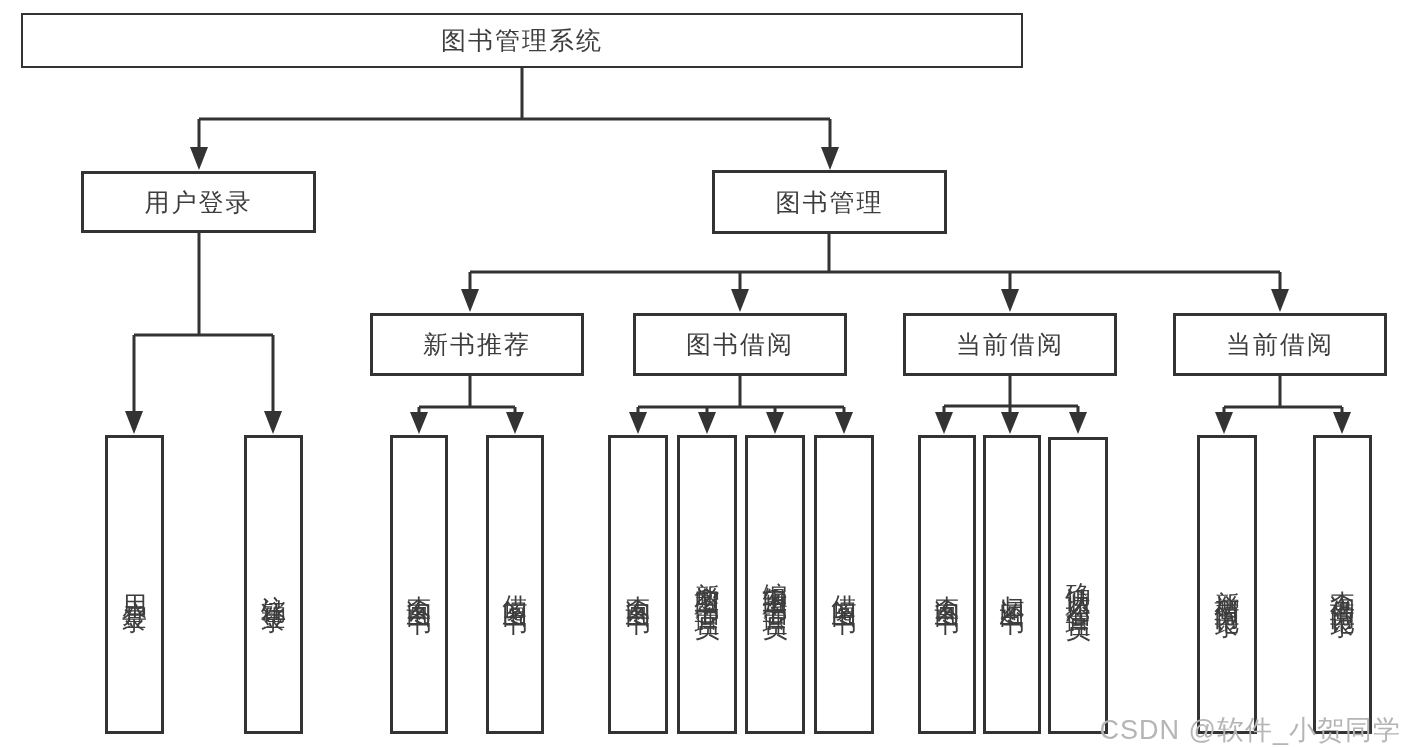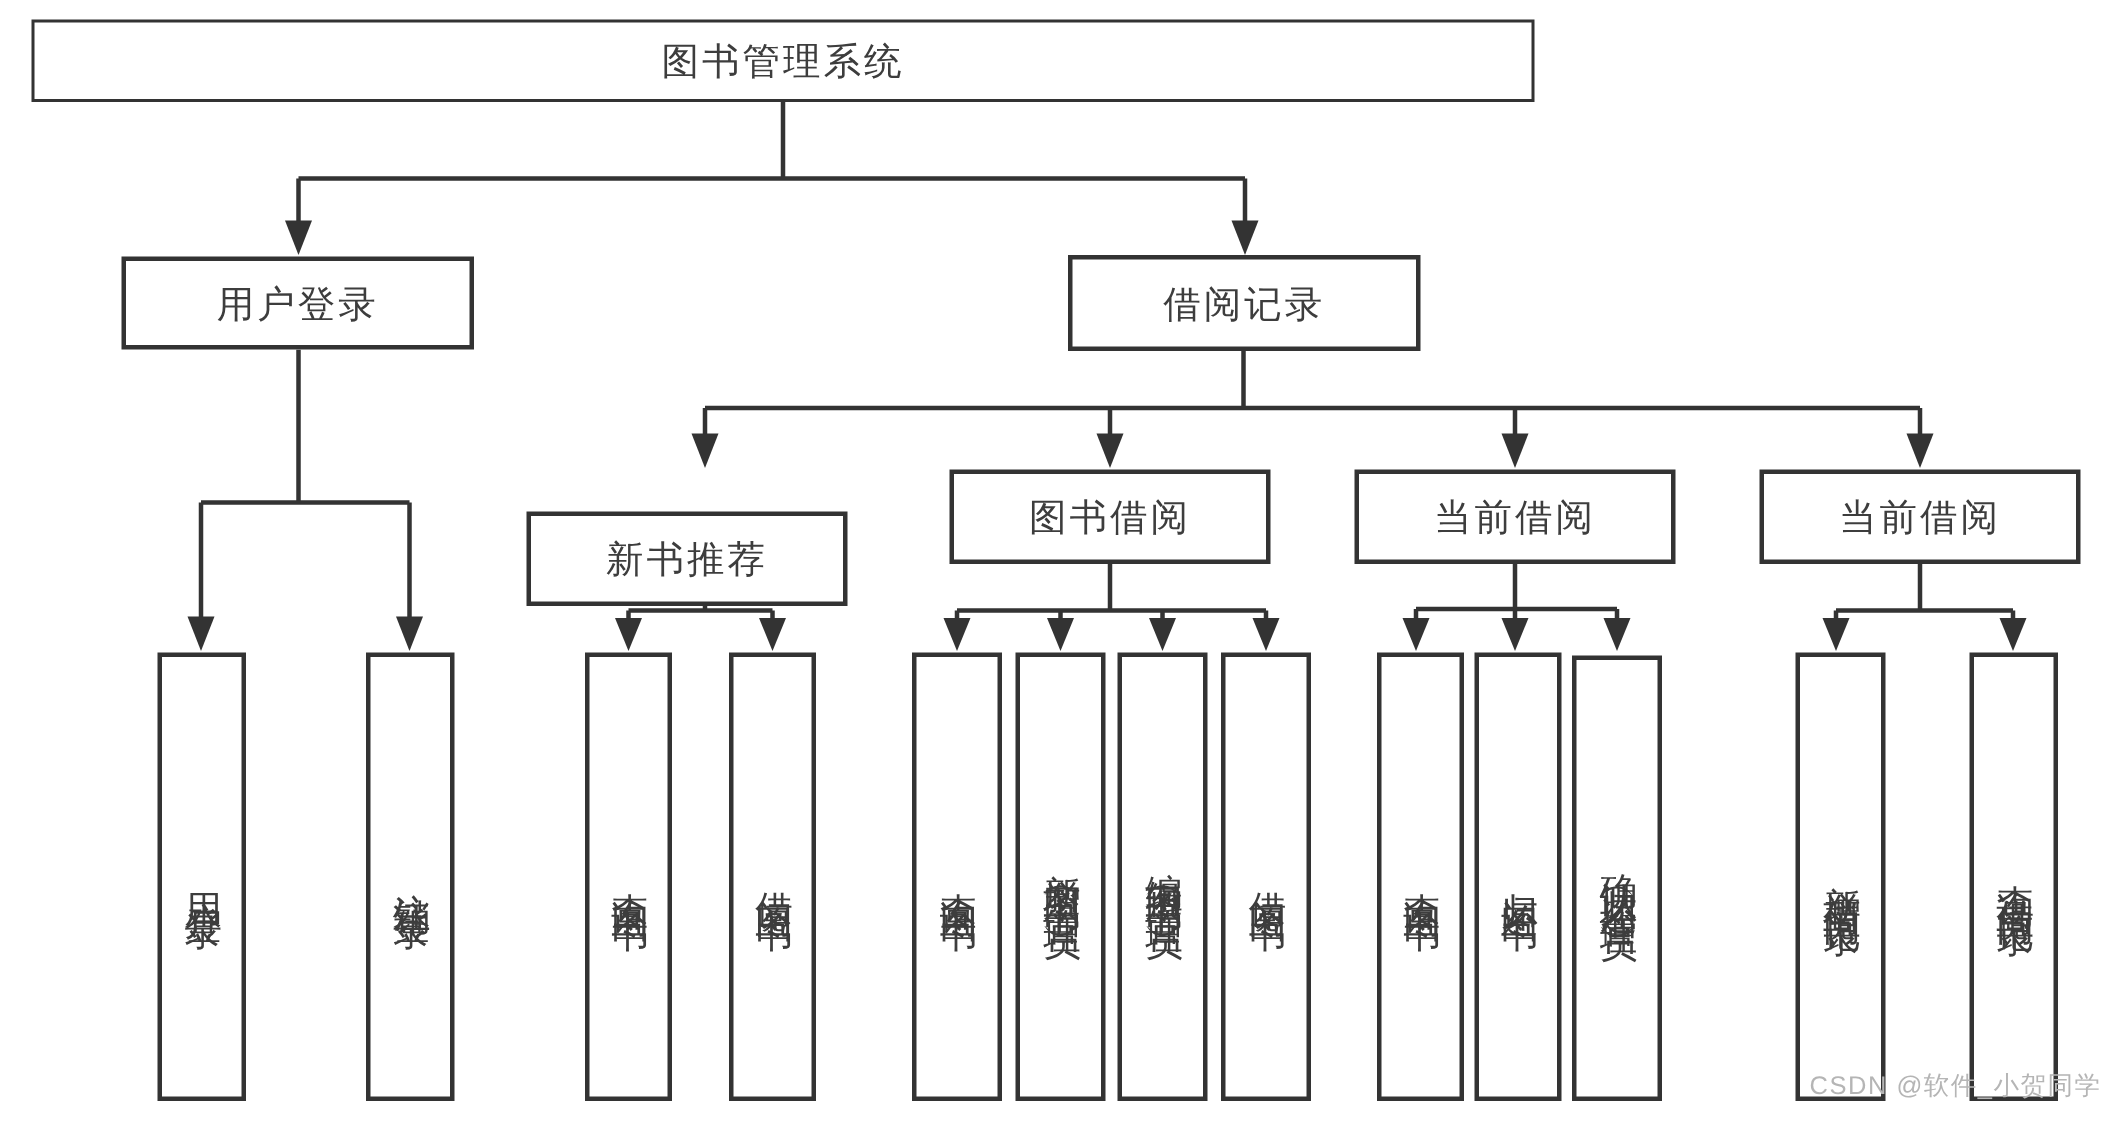--- a/index.html
+++ b/index.html
@@ -46,21 +46,21 @@
       font-size: 25px;
       letter-spacing: 5px;
       color: #3d3d3d;
       line-height: 1;
       max-height: 288px;
     }
     .watermark {
       position: absolute;
       right: 4px;
       top: 712px;
-      font-size: 17px;
+      font-size: 27px;
       letter-spacing: 1px;
       color: #b5b5b5;
       z-index: 3;
       white-space: nowrap;
     }
     svg path { stroke: #333333; stroke-width: 3; fill: none; }
     svg polygon { fill: #333333; stroke: none; }
   </style>
 </head>
 <body>
@@ -118,24 +118,24 @@
   </svg>
 
   <div class="node root" style="left:21px; top:13px; width:1002px; height:55px;">
     <span class="hlabel">图书管理系统</span>
   </div>
 
   <div class="node" style="left:81px; top:171px; width:235px; height:62px;">
     <span class="hlabel">用户登录</span>
   </div>
   <div class="node" style="left:712px; top:170px; width:235px; height:64px;">
-    <span class="hlabel">借阅记录</span>
+    <span class="hlabel">图书管理</span>
   </div>
 
-  <div class="node" style="left:351px; top:313px; width:214px; height:63px;margin-top:28px;">
+  <div class="node" style="left:370px; top:313px; width:214px; height:63px;">
     <span class="hlabel">新书推荐</span>
   </div>
   <div class="node" style="left:903px; top:313px; width:214px; height:63px;">
     <span class="hlabel">当前借阅</span>
   </div>
   <div class="node" style="left:633px; top:313px; width:214px; height:63px;">
     <span class="hlabel">图书借阅</span>
   </div>
   <div class="node" style="left:1173px; top:313px; width:214px; height:63px;">
     <span class="hlabel">当前借阅</span>

